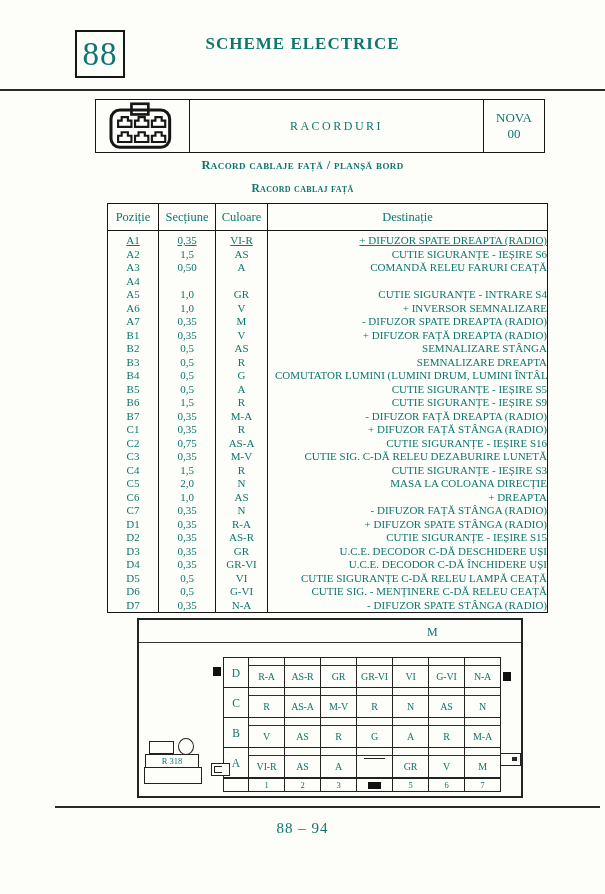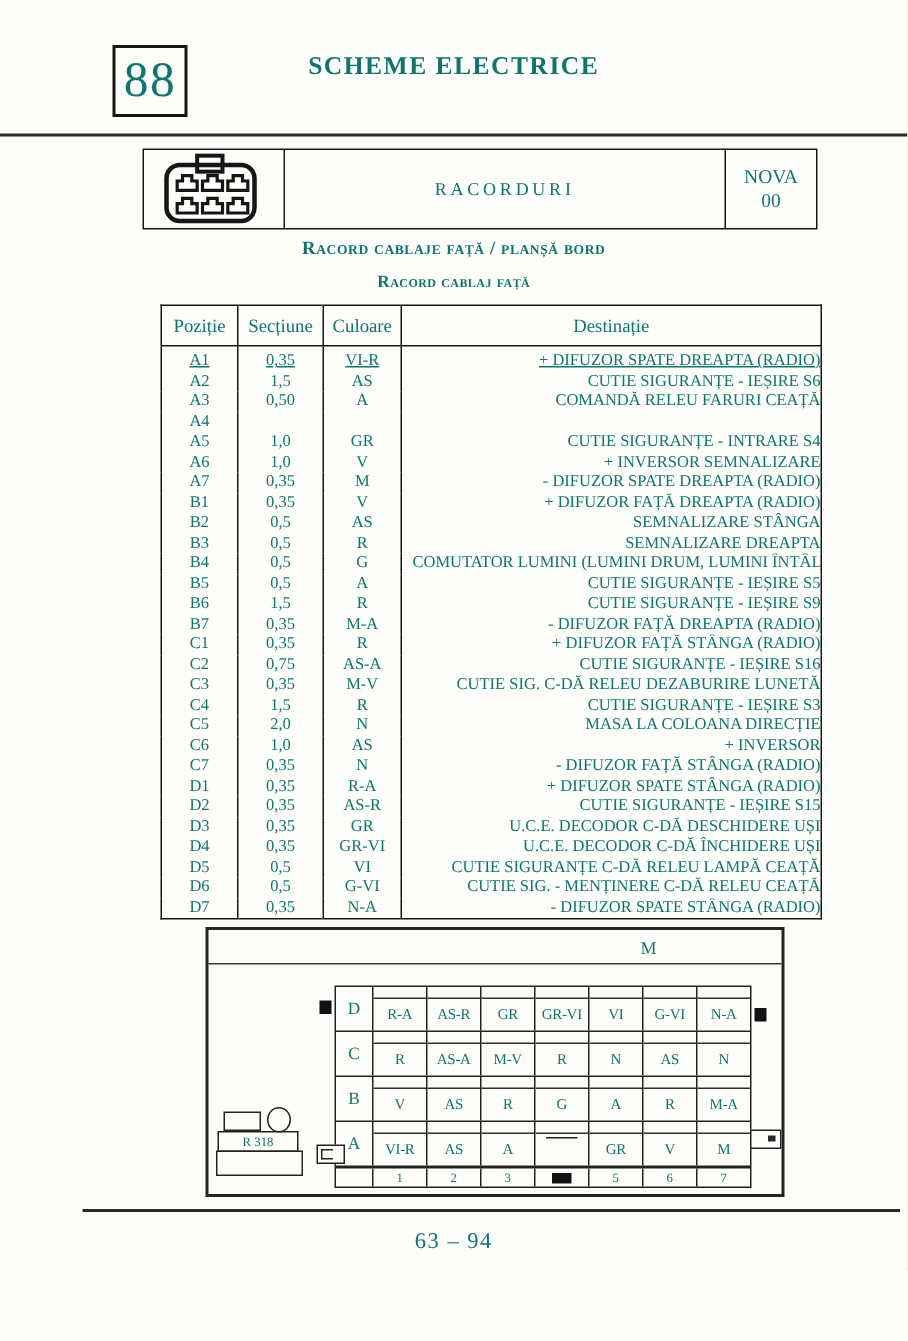--- a/index.html
+++ b/index.html
@@ -255,21 +255,21 @@
         <tr>
           <td>C5</td>
           <td>2,0</td>
           <td>N</td>
           <td>MASA LA COLOANA DIRECȚIE</td>
         </tr>
         <tr>
           <td>C6</td>
           <td>1,0</td>
           <td>AS</td>
-          <td>+ INVERSOR</td>
+          <td>+ DREAPTA</td>
         </tr>
         <tr>
           <td>C7</td>
           <td>0,35</td>
           <td>N</td>
           <td>- DIFUZOR FAȚĂ STÂNGA (RADIO)</td>
         </tr>
         <tr>
           <td>D1</td>
           <td>0,35</td>
@@ -464,15 +464,15 @@
     <div class="tab left"></div>
     <div class="tab right"></div>
 
     <div class="comp-rect"></div>
     <div class="comp-circle"></div>
     <div class="comp-label-box">R 318</div>
     <div class="comp-empty-box"></div>
   </div>
 
   <div class="footer-rule"></div>
-  <div class="footer-page">63 – 94</div>
+  <div class="footer-page">88 – 94</div>
 
 </div>
 
 </body></html>

